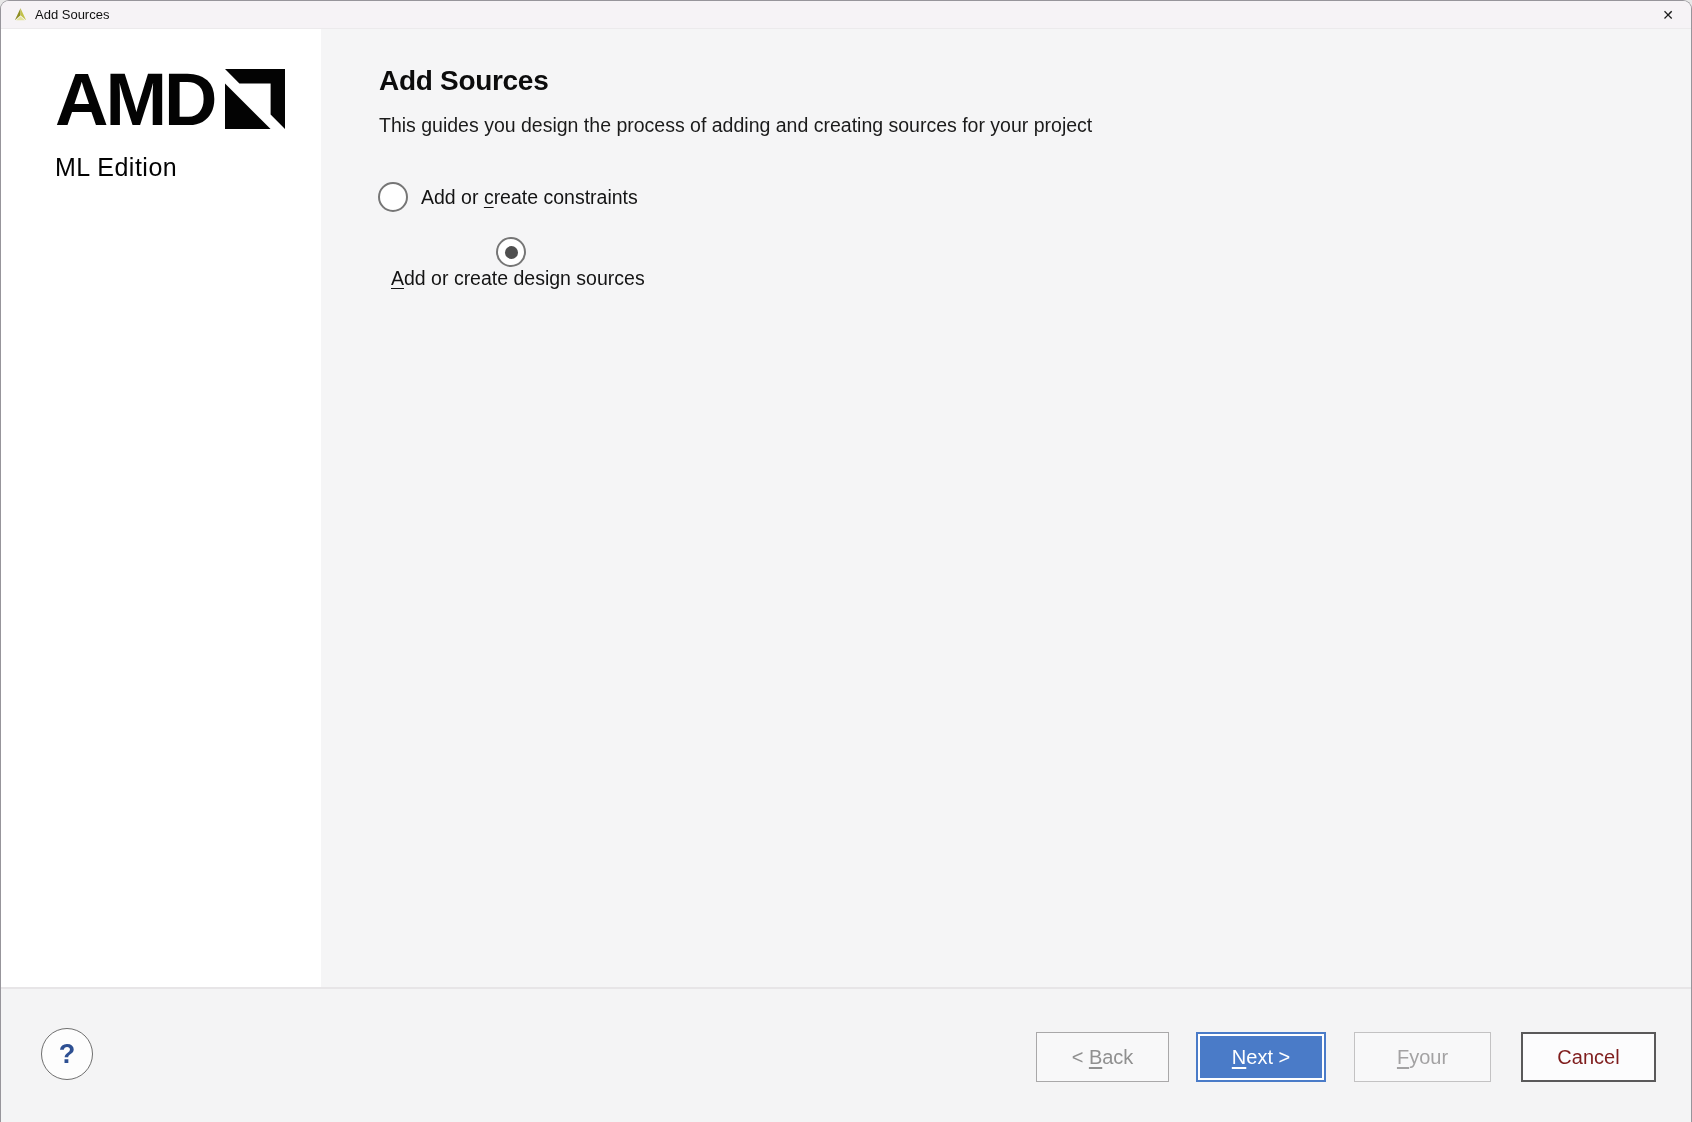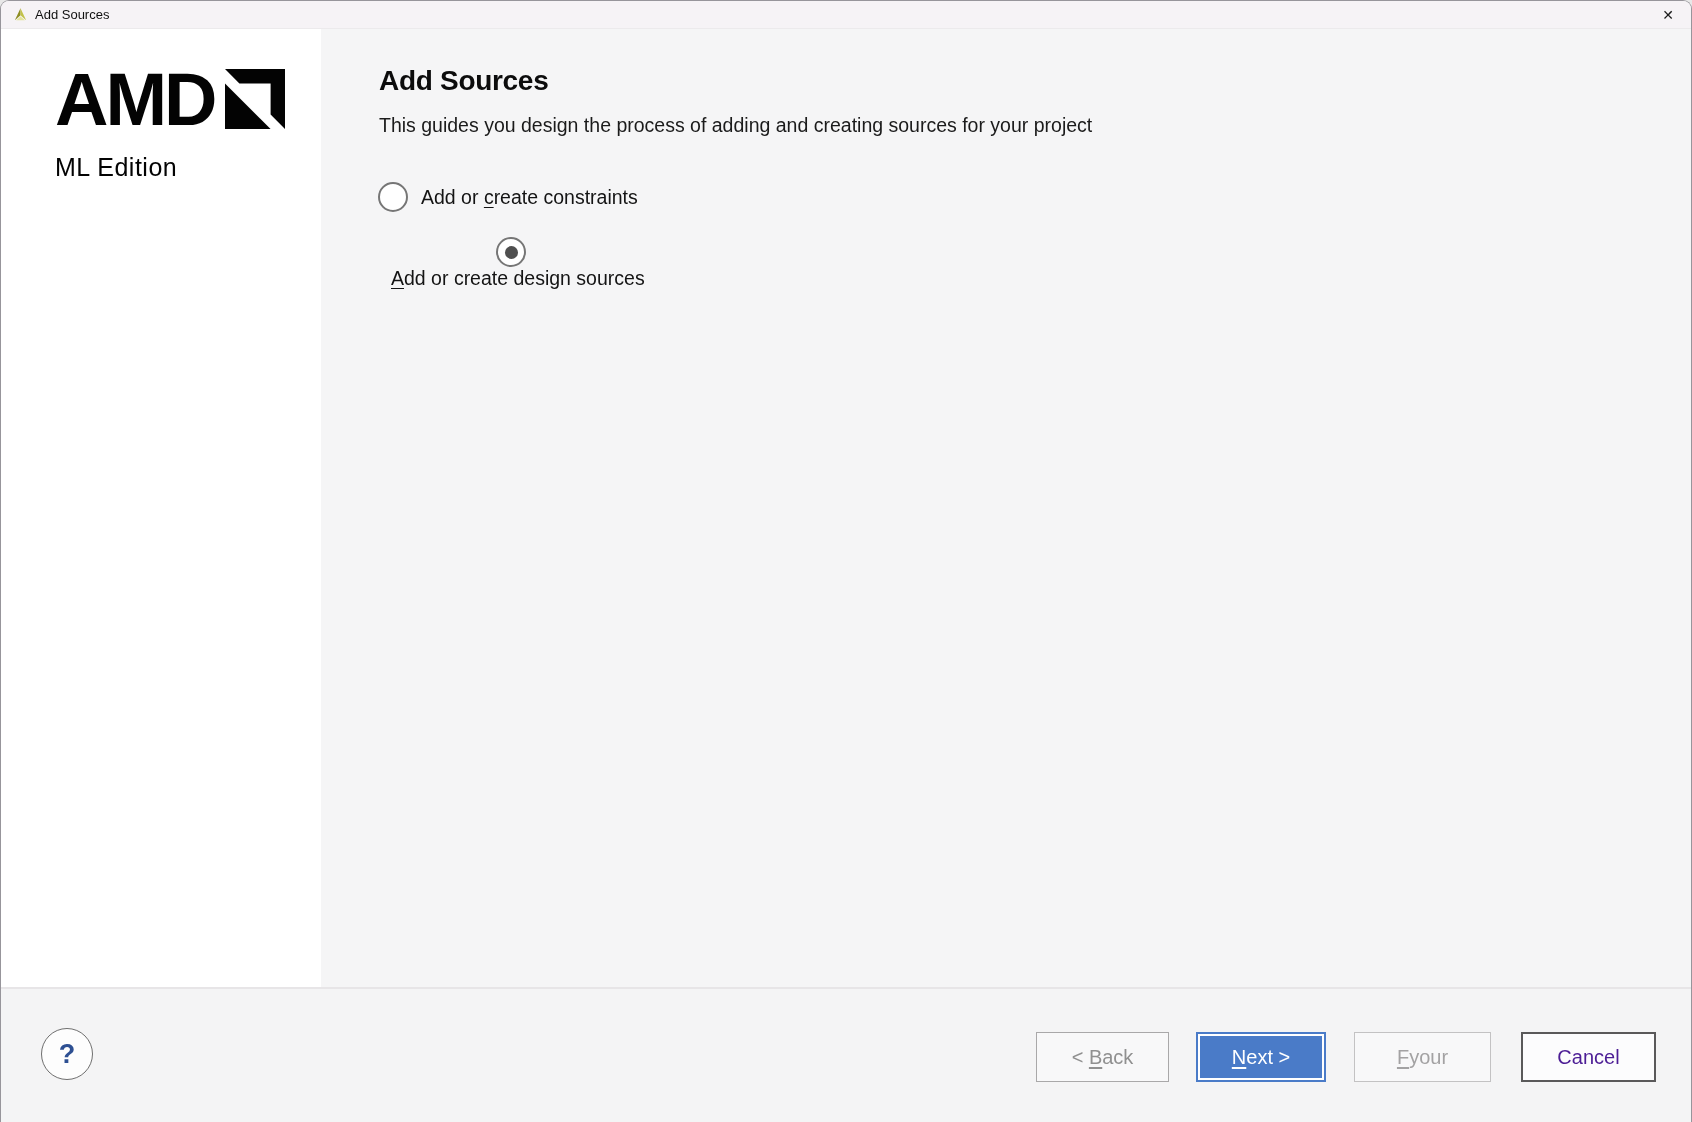--- a/index.html
+++ b/index.html
@@ -59,21 +59,21 @@
   }
   .wiz-btn {
     position:absolute; top:43px; height:50px;
     display:flex; align-items:center; justify-content:center;
     font-size:20px; font-family:"Liberation Sans", sans-serif; cursor:default;
   }
   #back-btn   { left:1035px; width:133px; background:#f8f8f9; border:1px solid #a9a8a9; color:#909090; }
   #next-btn   { left:1195px; width:130px; background:#4a7bc8; border:2px solid #4a7bc8;
                 box-shadow:inset 0 0 0 2px #ffffff; color:#ffffff; }
   #finish-btn { left:1353px; width:137px; background:#f8f8f9; border:1px solid #c3c2c3; color:#a3a2a3; }
-  #cancel-btn { left:1520px; width:135px; background:#fcfcfd; border:2px solid #5a595a; color:#4c1d95; }
+  #cancel-btn { left:1520px; width:135px; background:#fcfcfd; border:2px solid #5a595a; color:#7f1d1d; }
 </style>
 </head>
 <body>
 
 <div id="window">
 
   <div id="titlebar">
     <svg class="app-icon" viewBox="0 0 24 24">
       <polygon points="12,2 12,13 3,21" fill="#8e8e23"></polygon>
       <polygon points="12,2 21,21 12,13" fill="#c2c24a"></polygon>

